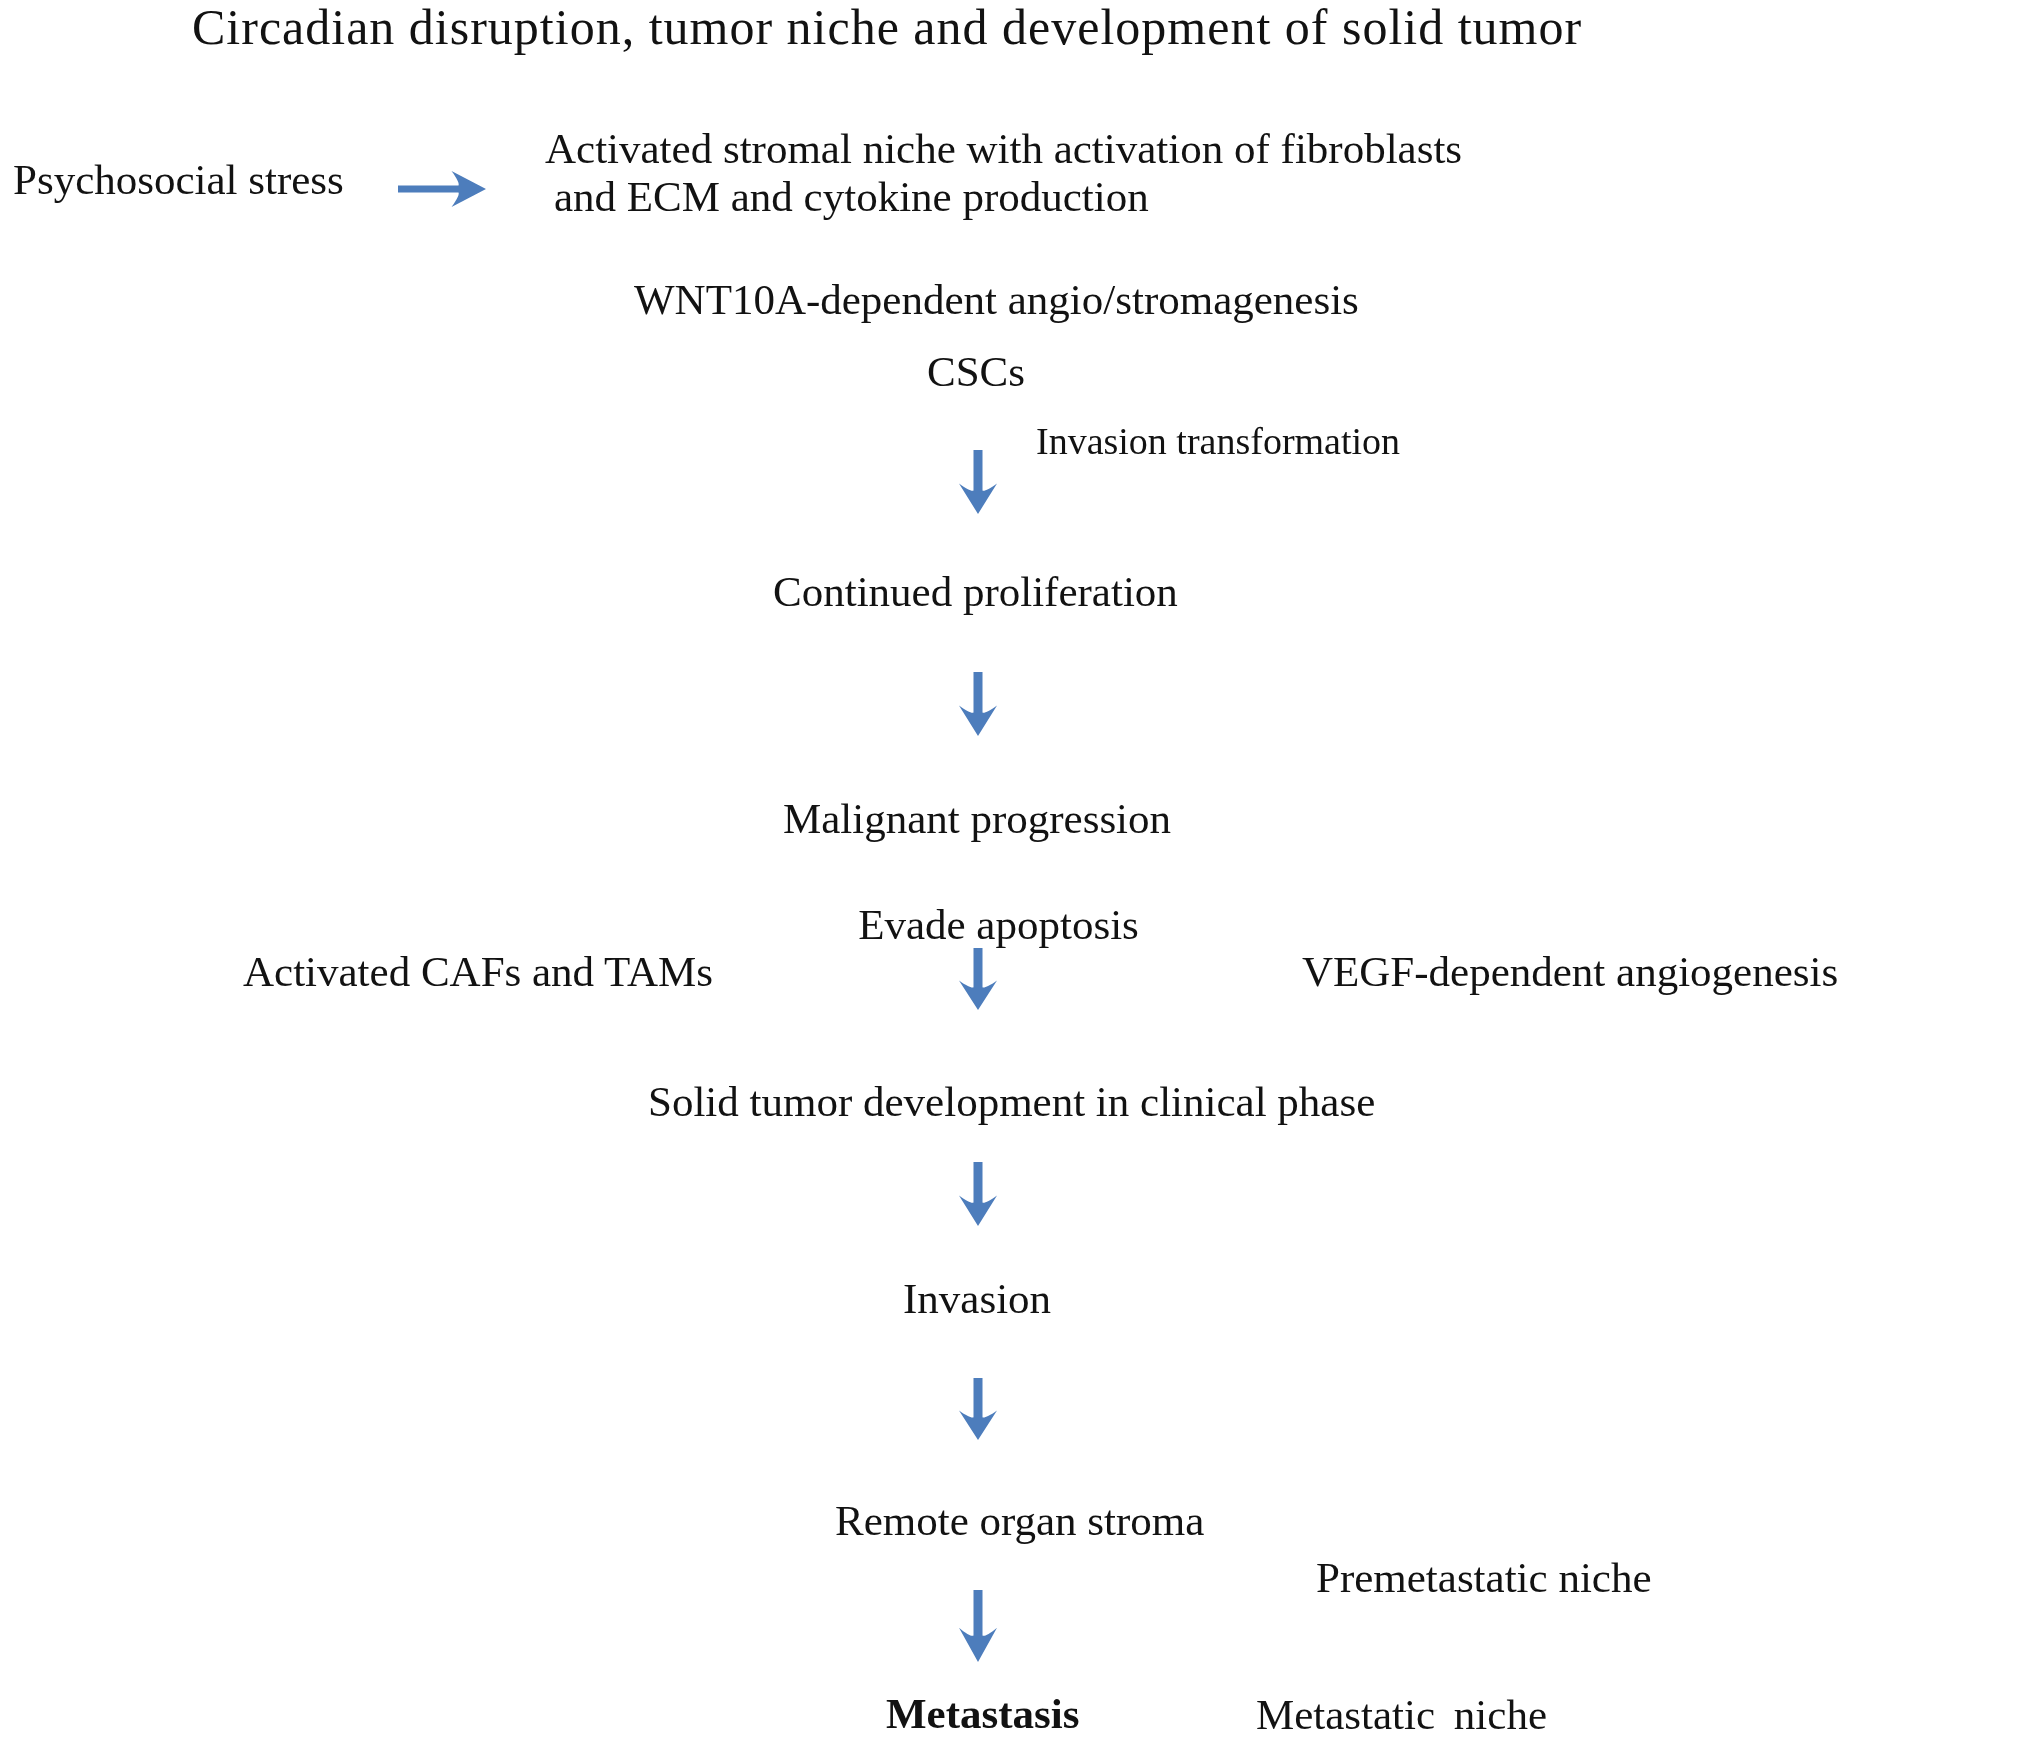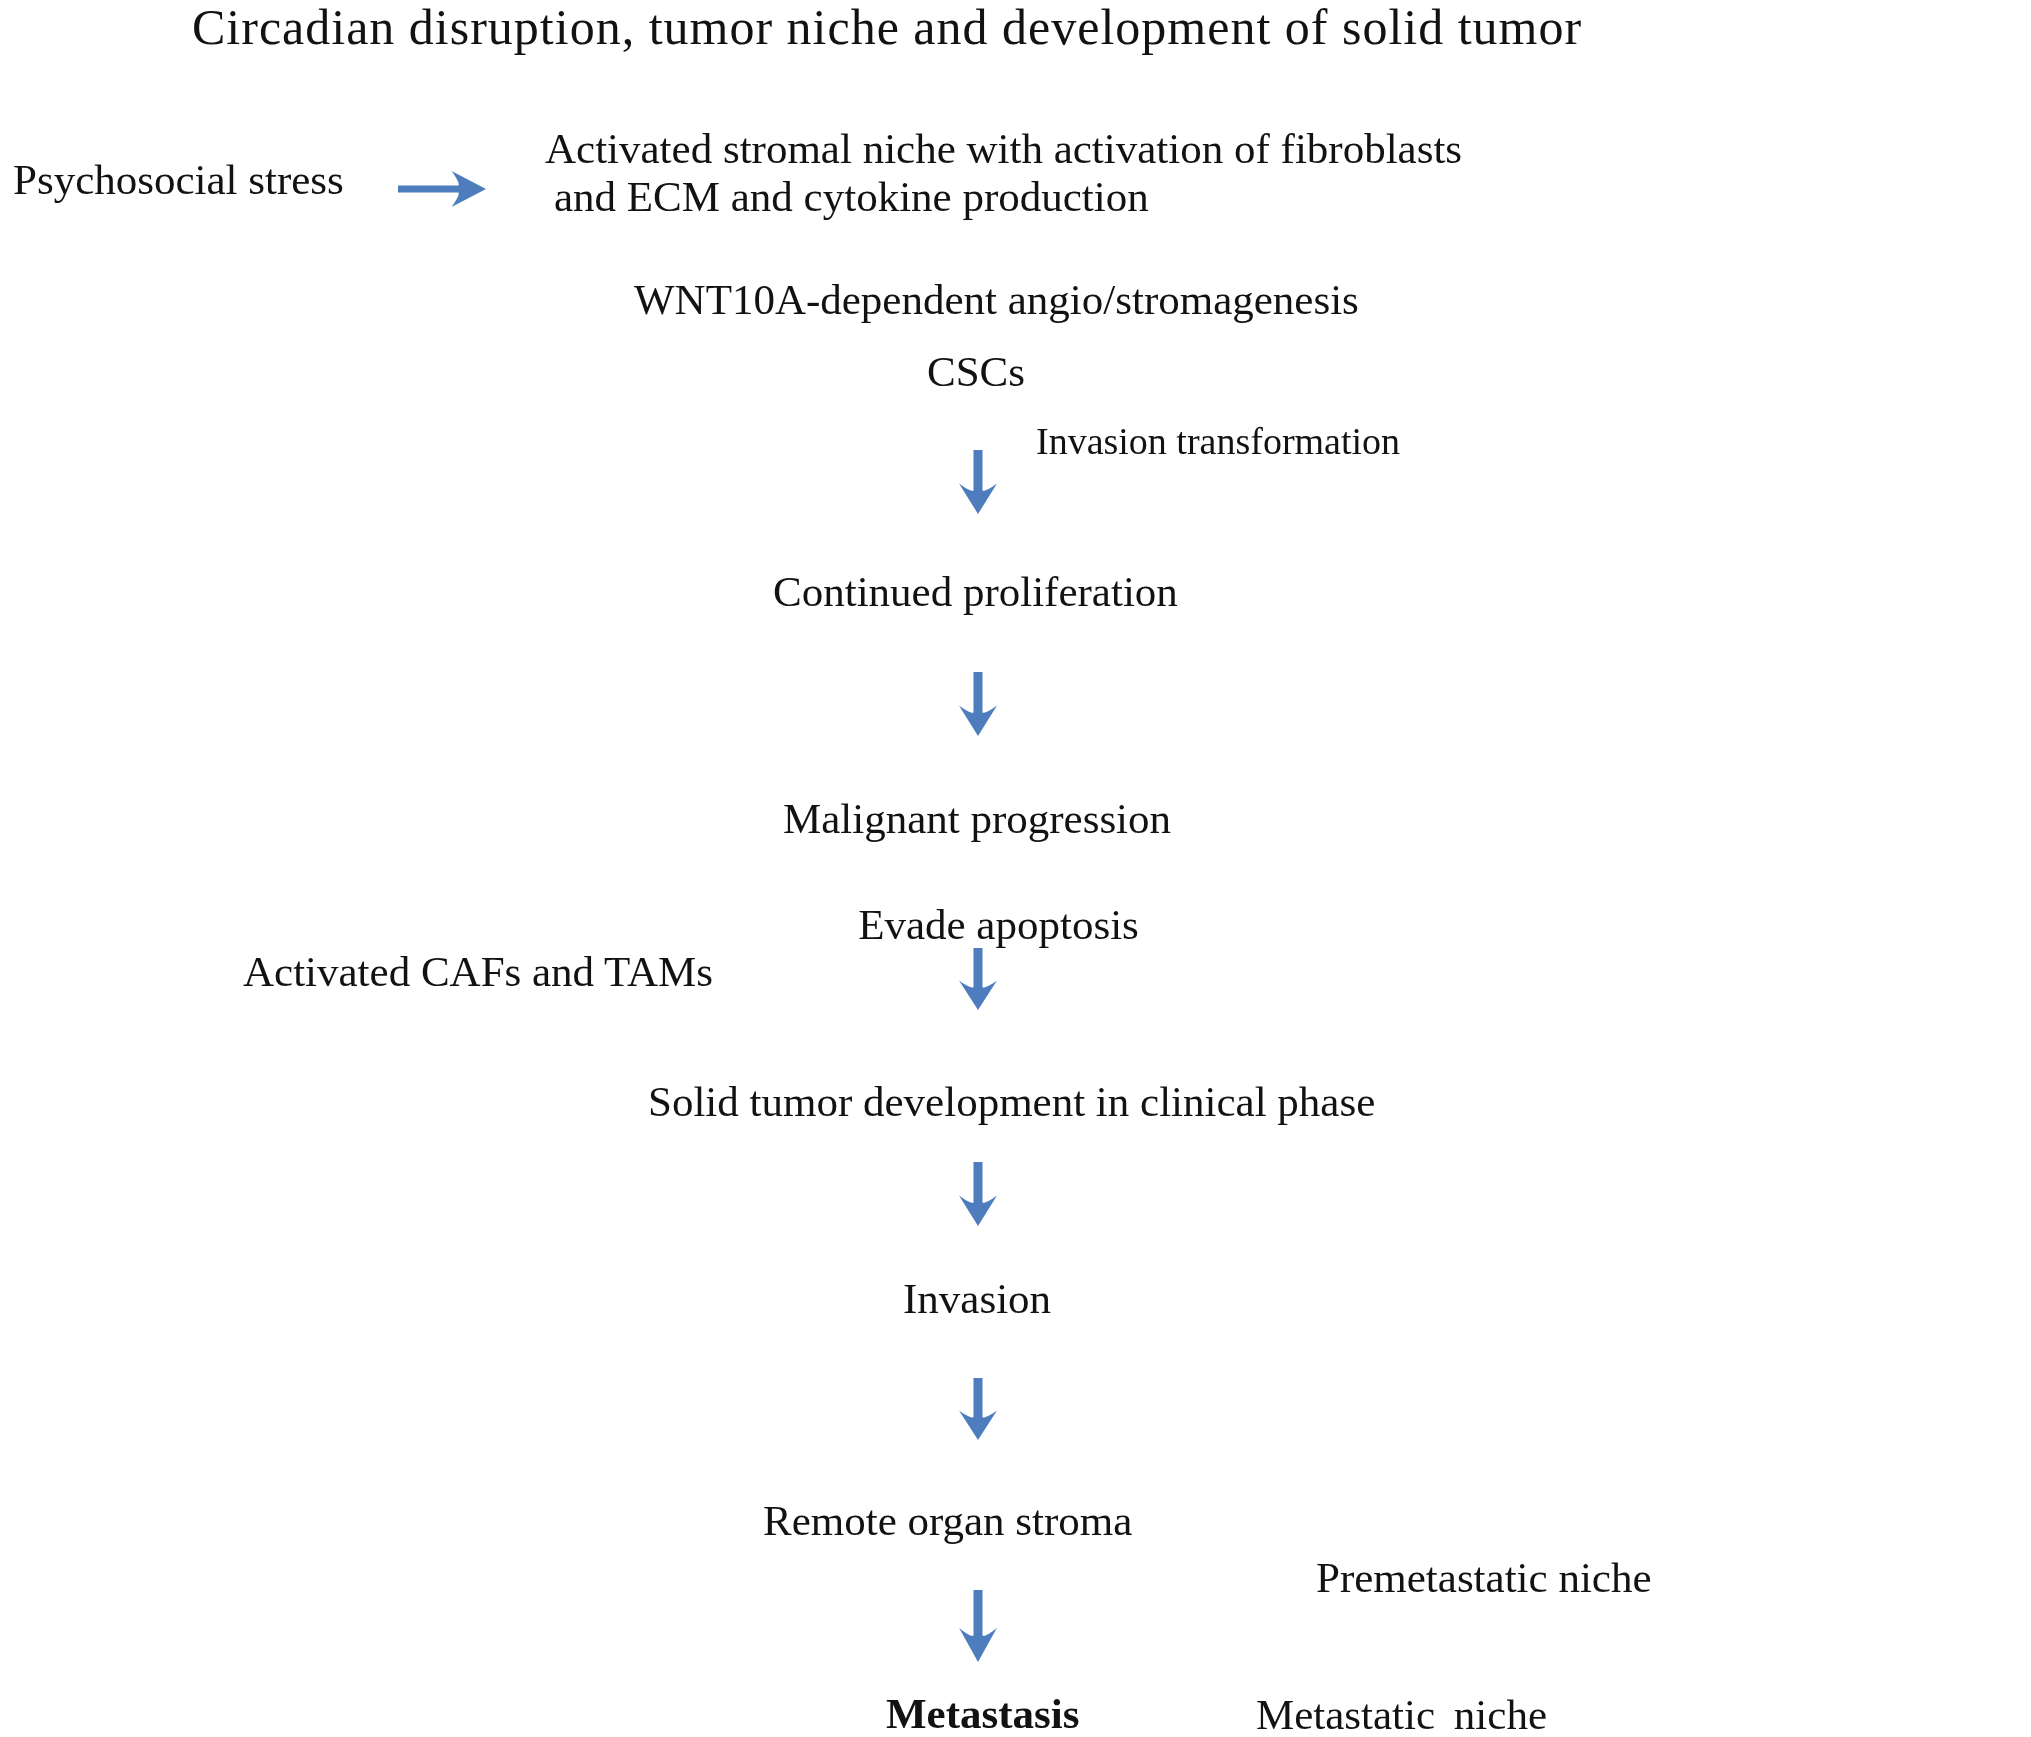--- a/index.html
+++ b/index.html
@@ -78,39 +78,40 @@
   </div>
 
   <div class="node" style="left:243px;top:950px;">Activated CAFs and TAMs</div>
 
   <div class="flow-arrow" style="left:956px;top:948px;">
     <svg width="44" height="62" viewBox="0 0 44 64" preserveAspectRatio="none" aria-hidden="true">
       <path fill="currentColor" d="M17.5 0 H26.5 V40.5 C28 41.5 33 39.5 41 33.5 L22 64 L3 33.5 C11 39.5 16 41.5 17.5 40.5 Z"></path>
     </svg>
   </div>
 
+  <div class="node" style="left:1302px;top:950px;">VEGF-dependent angiogenesis</div>
 
   <div class="node" style="left:648px;top:1080px;">Solid tumor development in clinical phase</div>
 
   <div class="flow-arrow" style="left:956px;top:1162px;">
     <svg width="44" height="64" viewBox="0 0 44 64" preserveAspectRatio="none" aria-hidden="true">
       <path fill="currentColor" d="M17.5 0 H26.5 V40.5 C28 41.5 33 39.5 41 33.5 L22 64 L3 33.5 C11 39.5 16 41.5 17.5 40.5 Z"></path>
     </svg>
   </div>
 
   <div class="node" style="left:903px;top:1277px;">Invasion</div>
 
   <div class="flow-arrow" style="left:956px;top:1378px;">
     <svg width="44" height="62" viewBox="0 0 44 64" preserveAspectRatio="none" aria-hidden="true">
       <path fill="currentColor" d="M17.5 0 H26.5 V40.5 C28 41.5 33 39.5 41 33.5 L22 64 L3 33.5 C11 39.5 16 41.5 17.5 40.5 Z"></path>
     </svg>
   </div>
 
 
-  <div class="node" style="left:763px;top:1499px;">Remote organ stroma</div>
+  <div class="node" style="left:835px;top:1499px;">Remote organ stroma</div>
 
   <div class="node" style="left:1316px;top:1556px;">Premetastatic niche</div>
 
   <div class="flow-arrow" style="left:956px;top:1590px;">
     <svg width="44" height="72" viewBox="0 0 44 64" preserveAspectRatio="none" aria-hidden="true">
       <path fill="currentColor" d="M17.5 0 H26.5 V40.5 C28 41.5 33 39.5 41 33.5 L22 64 L3 33.5 C11 39.5 16 41.5 17.5 40.5 Z"></path>
     </svg>
   </div>
 
   <div class="node bold" style="left:886px;top:1692px;">Metastasis</div>

